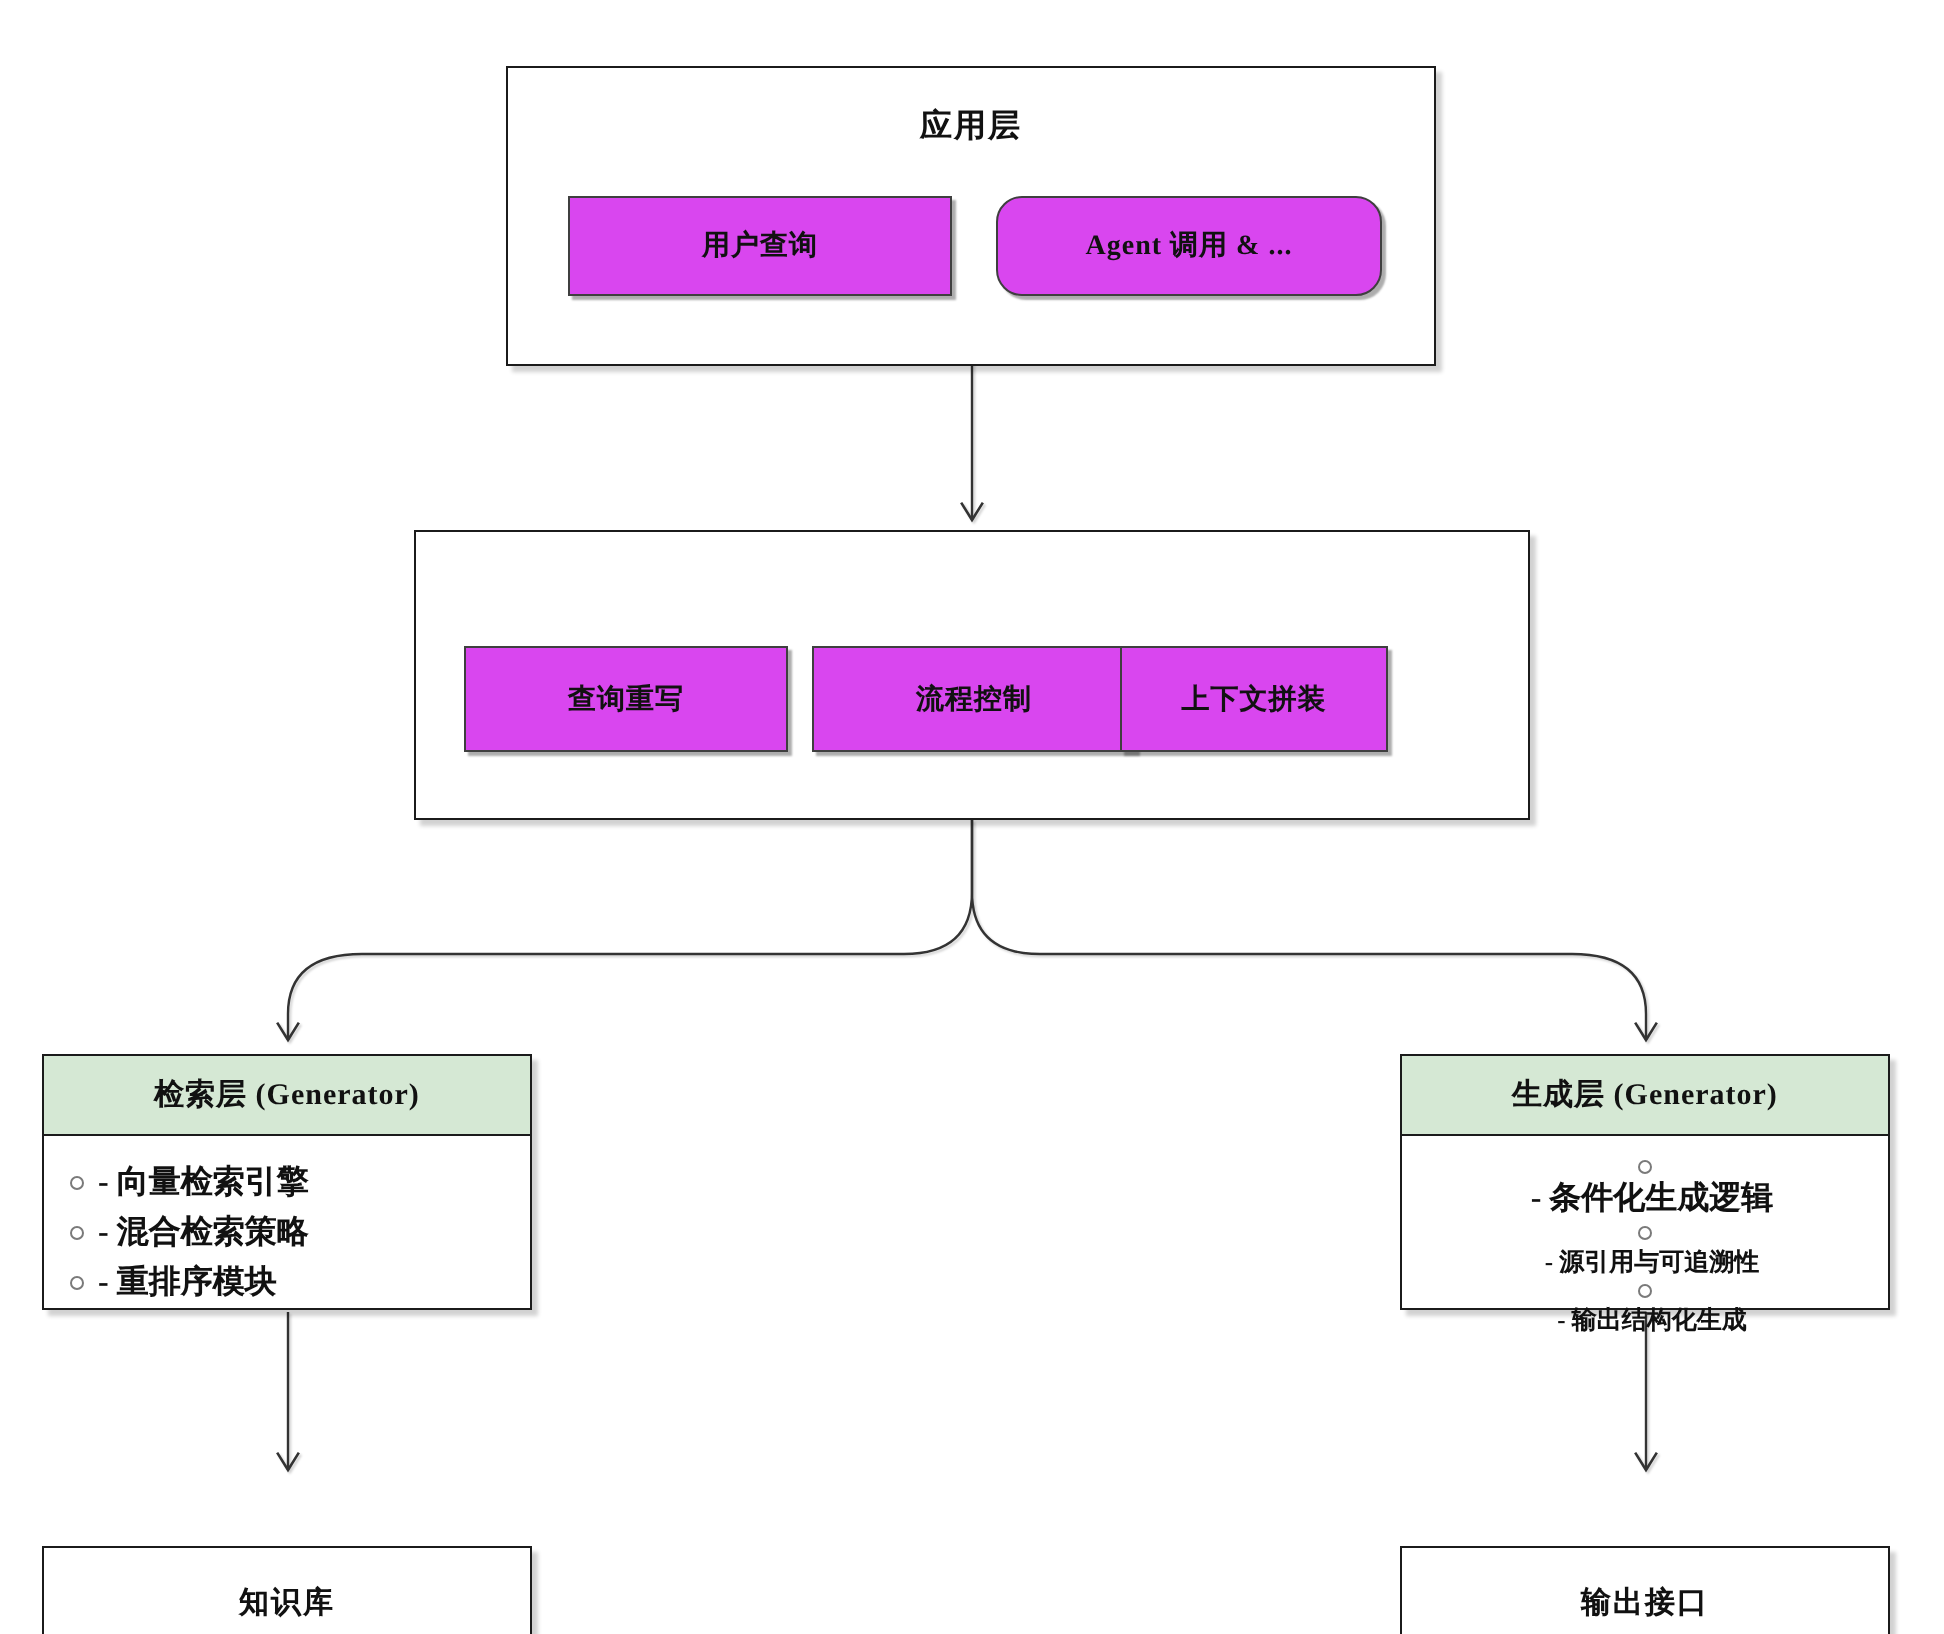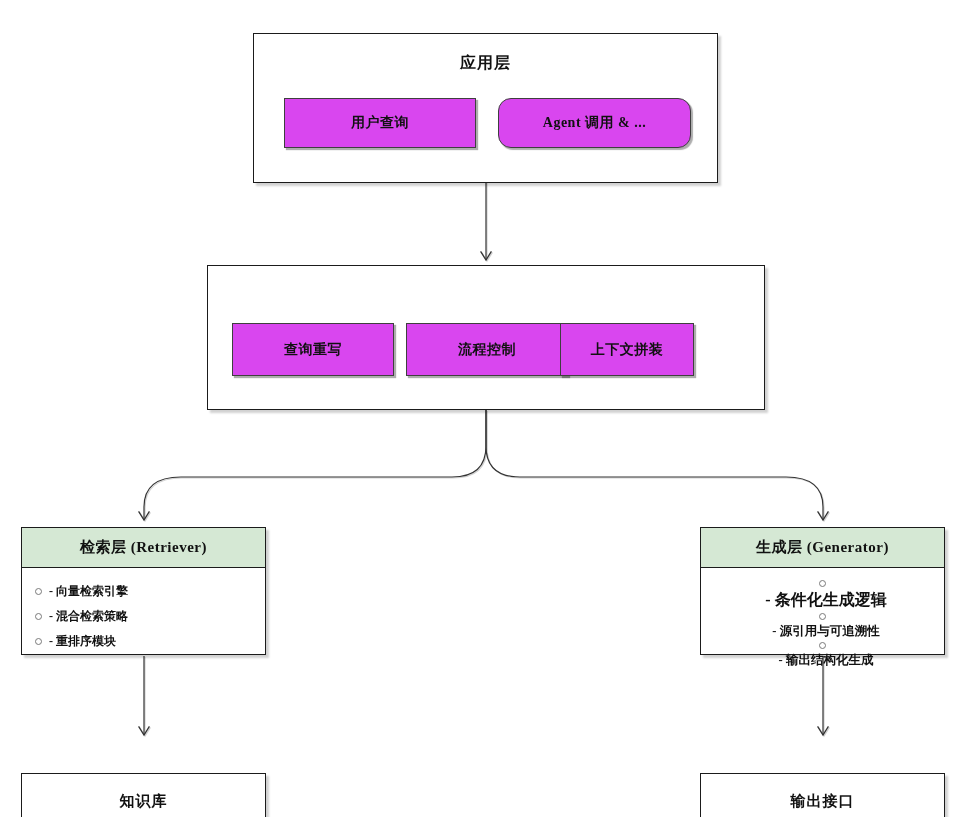--- a/index.html
+++ b/index.html
@@ -65,21 +65,21 @@
     letter-spacing: 0.5px;
   }
   .layer-card .card-body {
     height: 86px;
     padding: 11px 6px 0 13px;
   }
   .item {
     display: flex;
     align-items: center;
     font-weight: bold;
-    font-size: 12px;
+    font-size: 16px;
     line-height: 25px;
     white-space: nowrap;
   }
   .bullet {
     display: inline-block;
     width: 7px; height: 7px;
     border: 1.2px solid #7a7a7a;
     border-radius: 50%;
     background: #ffffff;
     margin-right: 7px;
@@ -140,21 +140,21 @@
     <div class="sub-box" style="left:198px; top:57px; width:162px; height:53px;">
       <span>流程控制</span>
     </div>
     <div class="sub-box" style="left:352px; top:57px; width:134px; height:53px;">
       <span>上下文拼装</span>
     </div>
   </div>
 
   <div class="layer-card retriever" style="left:21px; top:527px;">
     <div class="card-header">
-      <span>检索层 (Retriever)</span>
+      <span>检索层 (Generator)</span>
     </div>
     <div class="card-body">
       <div class="item">
         <span class="bullet"></span>
         <span>- 向量检索引擎</span>
       </div>
       <div class="item">
         <span class="bullet"></span>
         <span>- 混合检索策略</span>
       </div>

